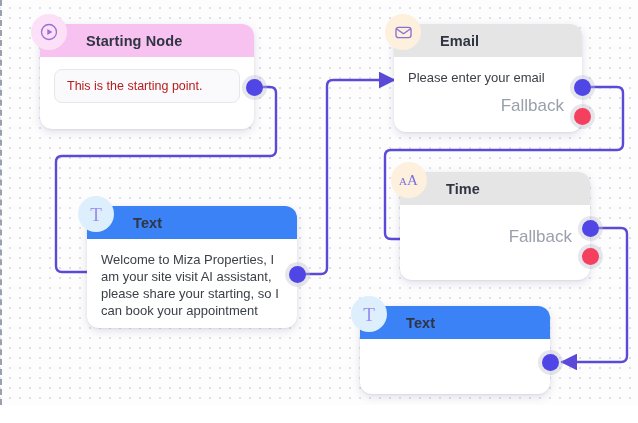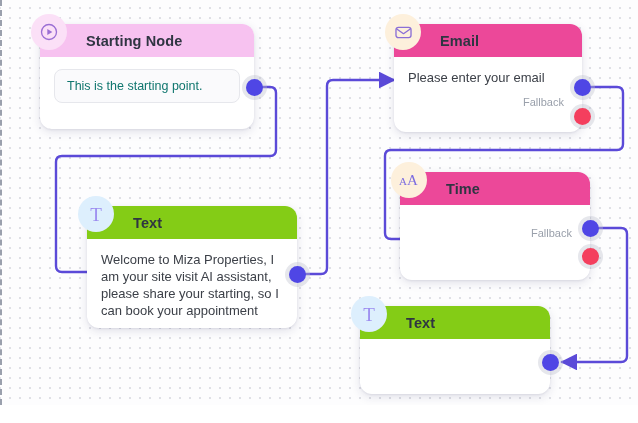--- a/index.html
+++ b/index.html
@@ -45,22 +45,22 @@
   }
   .node-header {
     height: 33px;
     border-radius: 12px 12px 0 0;
     display: flex;
     align-items: center;
     padding-left: 46px;
     box-sizing: border-box;
   }
   .node-header.pink   { background: #f7c2f0; }
-  .node-header.orange { background: #ec4899; }
-  .node-header.blue   { background: #84cc16; }
+  .node-header.orange { background: #e5e5e5; }
+  .node-header.blue   { background: #3b82f6; }
   .node-title {
     font-size: 14.5px;
     font-weight: 600;
     color: #2f3542;
     letter-spacing: 0.1px;
   }
   .node-body {
     padding: 12px 14px 14px 14px;
     box-sizing: border-box;
   }
@@ -104,21 +104,21 @@
     line-height: 1;
   }
 
   
   .inner-box {
     border: 1px solid #e6e7ec;
     background: #fafafc;
     border-radius: 8px;
     padding: 9px 12px;
     font-size: 12.5px;
-    color: #0f766e;
+    color: #b91c1c;
   }
 
   
   .port {
     position: absolute;
     width: 17px;
     height: 17px;
     border-radius: 50%;
     z-index: 6;
     box-shadow: 0 0 0 4px rgba(190, 192, 205, 0.38);
@@ -128,21 +128,21 @@
   .port.error { background: #f43f5e; }
 
   .fallback-row {
     display: flex;
     align-items: center;
     justify-content: flex-end;
     margin-top: 10px;
     padding-right: 4px;
   }
   .fallback-label {
-    font-size: 11px;
+    font-size: 17px;
     color: #9aa0ab;
     margin-left: 28px;
   }
 </style>
 </head>
 <body>
 
 <div id="canvas">
 
   <svg id="edges" viewBox="0 0 638 423" width="638" height="423">

